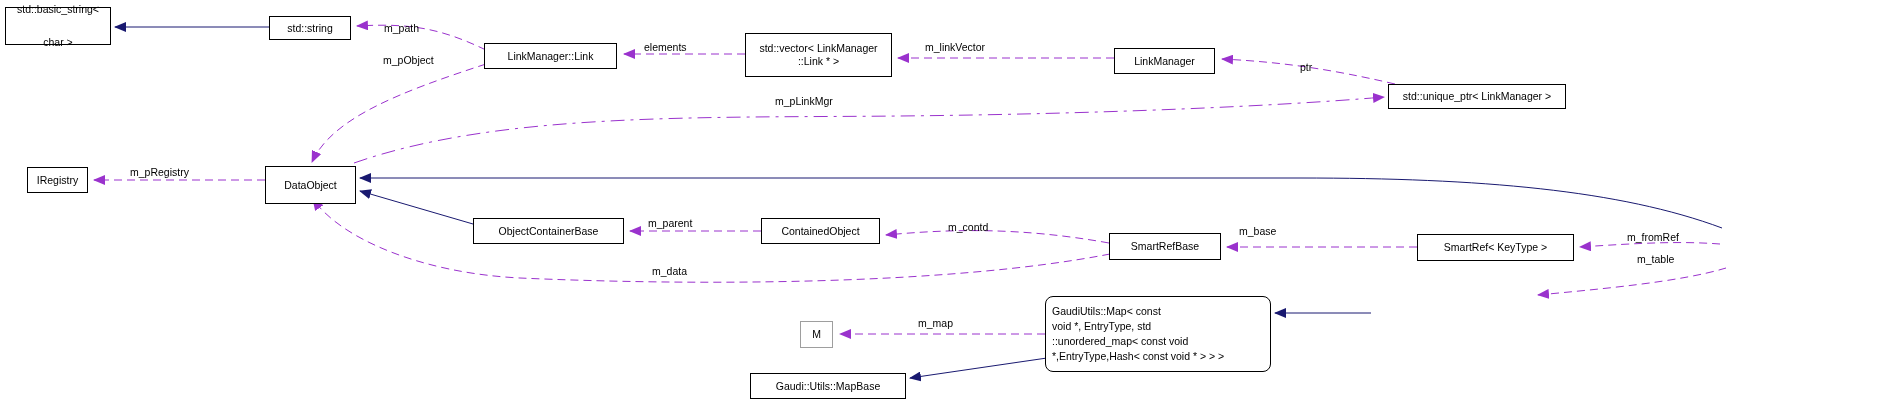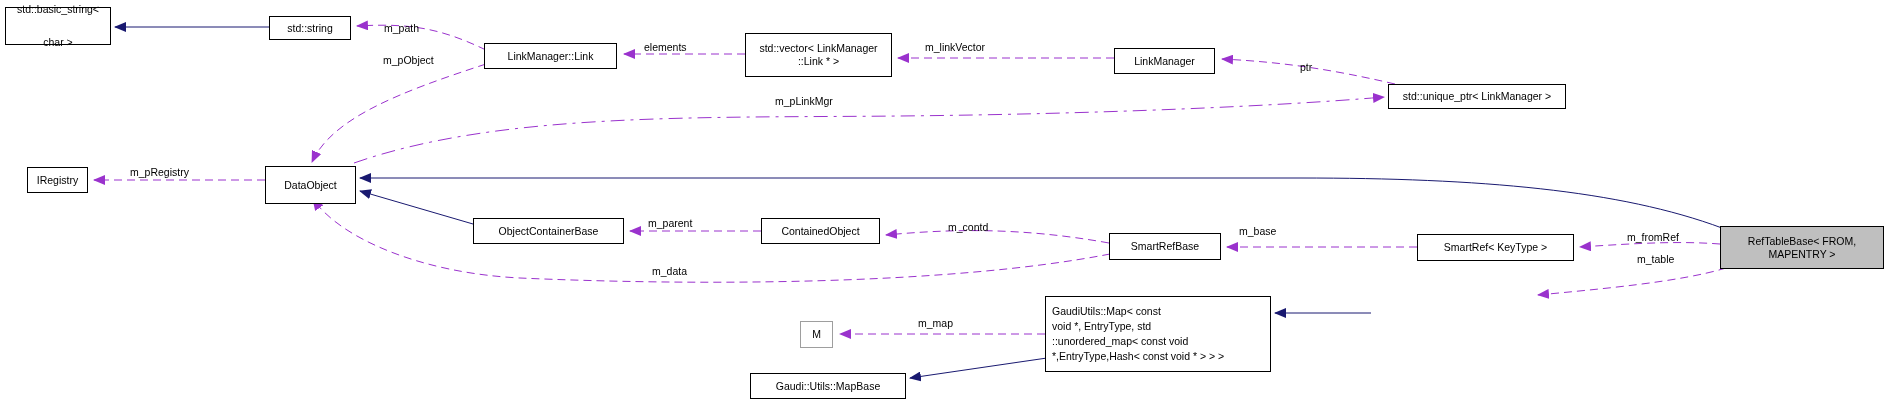--- a/index.html
+++ b/index.html
@@ -101,30 +101,26 @@
   </div>
 
   <div class="box" style="left:1109px; top:233px; width:112px; height:27px;">
     <span>SmartRefBase</span>
   </div>
 
   <div class="box" style="left:1417px; top:234px; width:157px; height:27px;">
     <span>SmartRef&lt; KeyType &gt;</span>
   </div>
 
-  <div class="box gray" style="left:1720px; top:226px; width:164px; height:43px;">
-    <span>RefTableBase&lt; FROM,</span>
-    <span>MAPENTRY &gt;</span>
-  </div>
 
   <div class="box param" style="left:800px; top:321px; width:33px; height:27px;">
     <span>M</span>
   </div>
 
-  <div class="box leftalign" style="left:1045px; top:296px; width:226px; height:76px;">
+  <div class="box leftalign" style="left:1045px; top:296px; width:226px; height:76px;border-radius:8px;">
     <span>GaudiUtils::Map&lt; const</span>
     <span>void *, EntryType, std</span>
     <span>::unordered_map&lt; const void</span>
     <span>*,EntryType,Hash&lt; const void * &gt; &gt; &gt;</span>
   </div>
 
   <div class="box" style="left:750px; top:373px; width:156px; height:26px;">
     <span>Gaudi::Utils::MapBase</span>
   </div>
 

